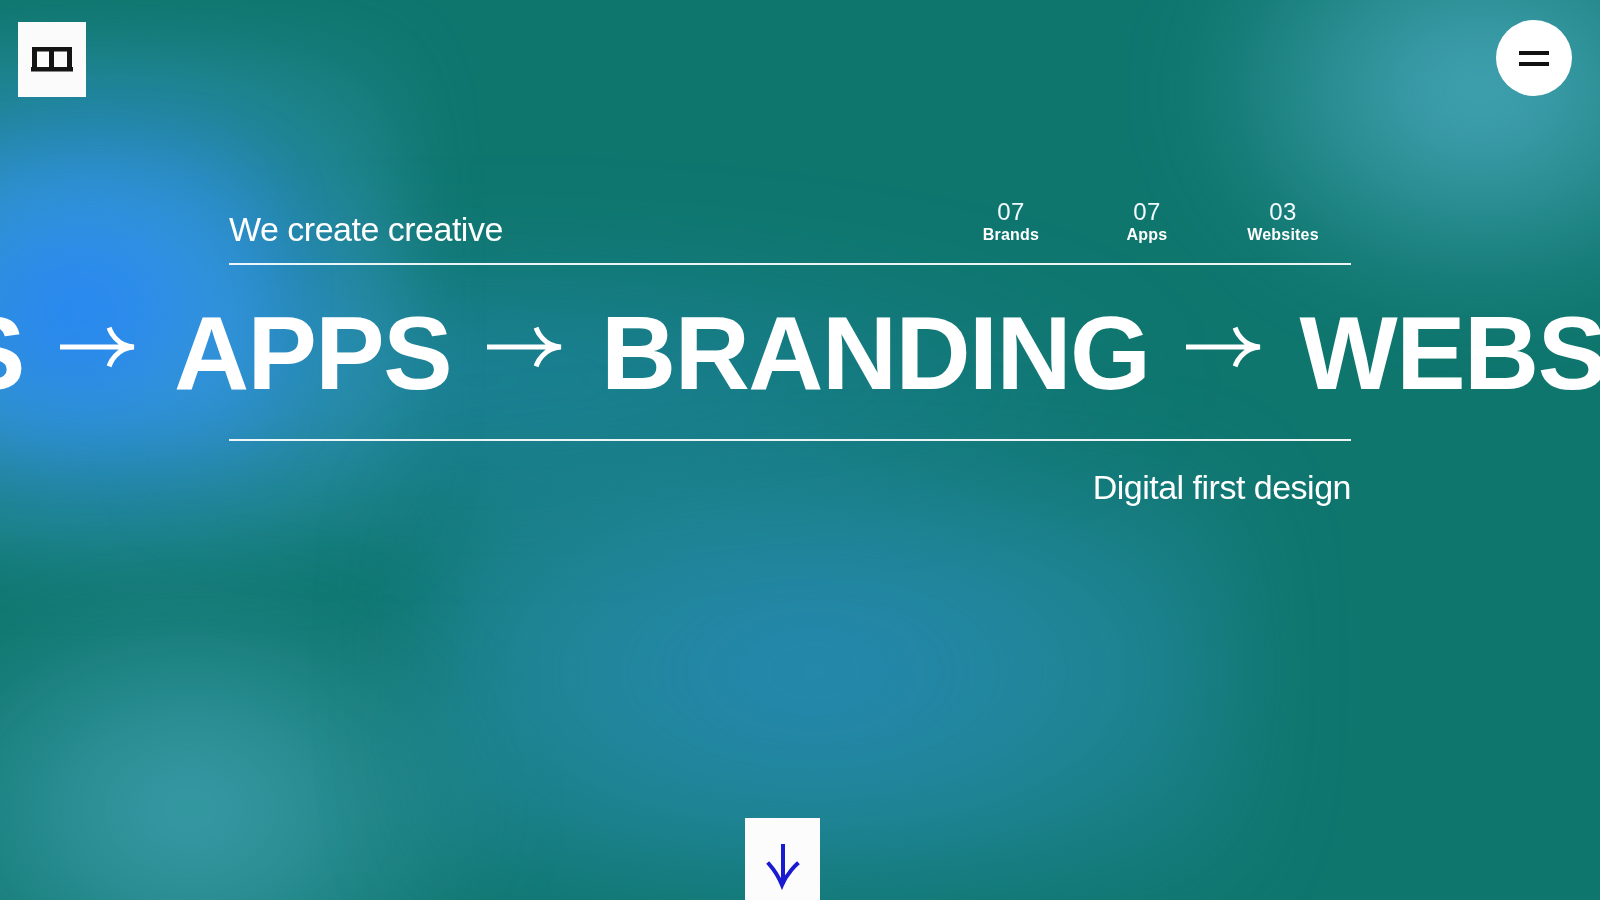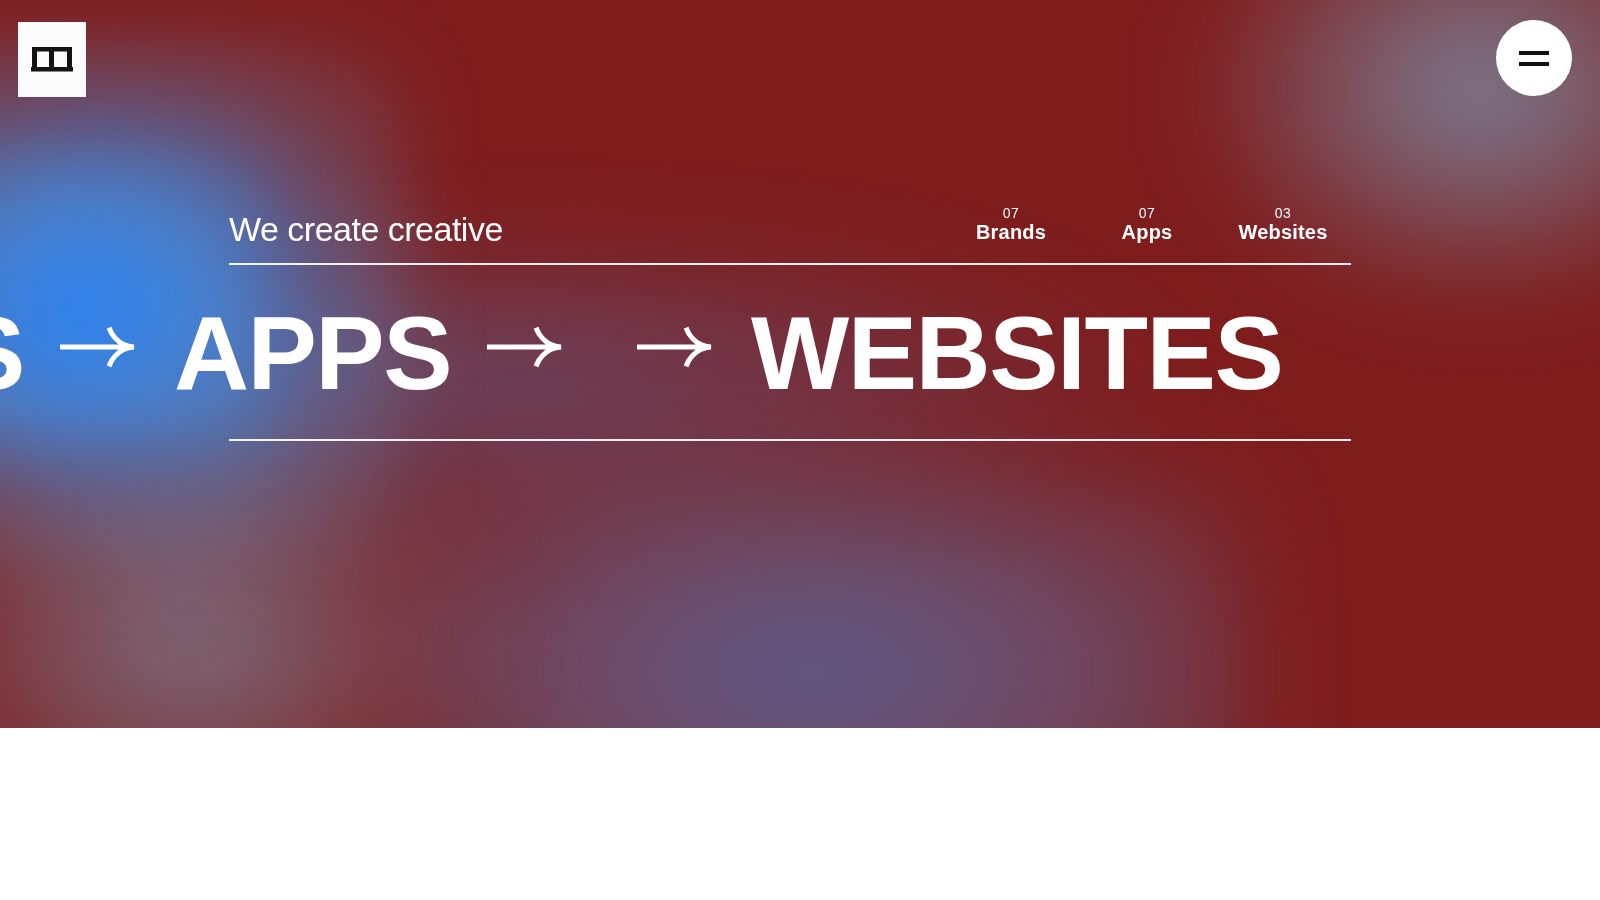--- a/index.html
+++ b/index.html
@@ -8,23 +8,23 @@
   html, body {
     width: 1600px;
     height: 900px;
     overflow: hidden;
     font-family: "Liberation Sans", sans-serif;
   }
 
   #stage {
     position: relative;
     width: 1600px;
-    height: 728px;
+    height: 900px;
     overflow: hidden;
-    background-color: #7f1d1d;
+    background-color: #0f766e;
   }
 
   
   .blob {
     position: absolute;
     pointer-events: none;
   }
   .blob-tl {
     left: -210px;
     top: 40px;
@@ -170,28 +170,28 @@
     padding-bottom: 2px;
   }
   .stat {
     text-align: center;
     line-height: 1.15;
     min-width: 136px;
     cursor: default;
   }
   .stat .num {
     display: block;
-    font-size: 14px;
+    font-size: 24px;
     font-weight: 400;
     color: #f2fbff;
     letter-spacing: 0.5px;
   }
   .stat .lbl {
     display: block;
-    font-size: 20px;
+    font-size: 16px;
     font-weight: 700;
     color: #ffffff;
     letter-spacing: 0.2px;
   }
 
   .rule {
     position: absolute;
     left: 229px;
     width: 1122px;
     height: 2px;
@@ -332,32 +332,34 @@
         </span>
 
         <span class="m-word">APPS</span>
 
         <span class="m-arrow">
           <svg width="78" height="44" viewBox="0 0 78 44" aria-hidden="true">
             <path d="M2 22 H70 M50 5 C50 5, 56 21, 74 22 C56 23, 50 39, 50 39" fill="none" stroke="#ffffff" stroke-width="5" stroke-linecap="square" stroke-linejoin="miter"></path>
           </svg>
         </span>
 
+        <span class="m-word">BRANDING</span>
 
         <span class="m-arrow">
           <svg width="78" height="44" viewBox="0 0 78 44" aria-hidden="true">
             <path d="M2 22 H70 M50 5 C50 5, 56 21, 74 22 C56 23, 50 39, 50 39" fill="none" stroke="#ffffff" stroke-width="5" stroke-linecap="square" stroke-linejoin="miter"></path>
           </svg>
         </span>
 
         <span class="m-word">WEBSITES</span>
 
       </div>
     </div>
 
+    <div class="caption">Digital first design</div>
 
   </div>
 
   <button class="scroll-btn">
     <span>
       <svg width="34" height="46" viewBox="0 0 34 46" aria-hidden="true">
         <path d="M17 2 V38 M3 20 C3 20, 11 29, 16 41 C21 29, 31 20, 31 20" fill="none" stroke="#1a1ad0" stroke-width="4" stroke-linecap="square" stroke-linejoin="miter"></path>
       </svg>
     </span>
   </button>

